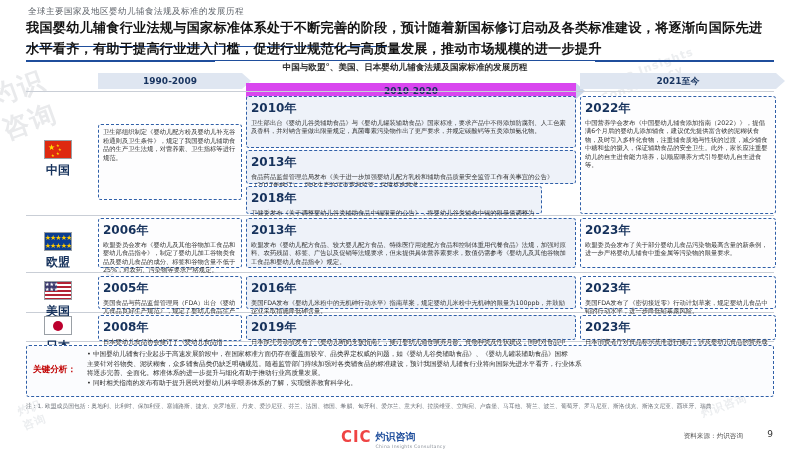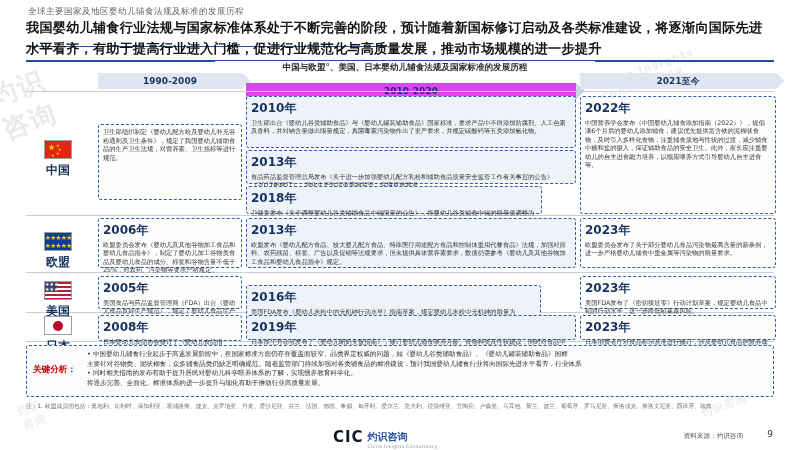--- a/index.html
+++ b/index.html
@@ -71,21 +71,21 @@
   .keybox{position:absolute;left:26px;top:345px;width:748px;height:52px;border:1px dashed #2f5fa8;
           border-radius:3px;background:#fbfcfe;box-sizing:border-box;padding:4px 8px 4px 60px;}
   .keytag{position:absolute;left:6px;top:18px;font-size:8.6px;font-weight:bold;color:#c00000;}
   .keyline{font-size:6.6px;line-height:9.6px;color:#2f2f2f;display:block;}
 
   
   .notes{position:absolute;left:26px;top:402px;width:700px;font-size:5.8px;line-height:8.4px;color:#6b7077;}
 
   
   .logo{position:absolute;left:333px;top:425px;display:flex;align-items:center;gap:4px;}
-  .logo .cic{font-size:15px;font-weight:bold;color:#0f172a;letter-spacing:1px;}
+  .logo .cic{font-size:15px;font-weight:bold;color:#ef4444;letter-spacing:1px;margin-left:8px;}
   .logo .cn{font-size:10px;font-weight:bold;color:#1f4e9c;}
   .logo .en{font-size:4.6px;color:#8a9099;display:block;letter-spacing:.3px;}
   .src{position:absolute;right:56px;top:432px;font-size:6.6px;color:#555;}
   .pageno{position:absolute;right:26px;top:429px;font-size:9px;color:#333;}
 </style>
 </head>
 <body>
 
 <div class="page">
 
@@ -188,21 +188,21 @@
   </div>
   <div class="card" style="left:580px;top:218px;width:196px;height:50px;">
     <span class="yr">2023年</span>
     <span class="tx">欧盟委员会发布了关于部分婴幼儿食品污染物最高含量的新条例，进一步严格婴幼儿辅食中重金属等污染物的限量要求。</span>
   </div>
 
   <div class="card" style="left:98px;top:276px;width:144px;height:33px;">
     <span class="yr">2005年</span>
     <span class="tx">美国食品与药品监督管理局（FDA）出台《婴幼儿食品良好生产规范》，规定了婴幼儿食品生产企业应当遵守的生产质量管理要求，对原料、加工、包装、贮存等提出具体要求。</span>
   </div>
-  <div class="card shade" style="left:246px;top:276px;width:295px;height:33px;margin-top:9px;">
+  <div class="card shade" style="left:246px;top:276px;width:330px;height:33px;">
     <span class="yr">2016年</span>
     <span class="tx">美国FDA发布《婴幼儿米粉中的无机砷行动水平》指南草案，规定婴幼儿米粉中无机砷的限量为100ppb，并鼓励企业采取措施降低砷含量。</span>
   </div>
   <div class="card" style="left:580px;top:276px;width:196px;height:33px;">
     <span class="yr">2023年</span>
     <span class="tx">美国FDA发布了《密切接近零》行动计划草案，规定婴幼儿食品中铅的行动水平，进一步降低铅暴露风险。</span>
   </div>
 
   <div class="card" style="left:98px;top:315px;width:144px;height:26px;">
     <span class="yr">2008年</span>
@@ -214,22 +214,22 @@
   </div>
   <div class="card" style="left:580px;top:315px;width:196px;height:25px;">
     <span class="yr">2023年</span>
     <span class="tx">日本消费者厅对食品标示基准进行修订，涉及婴幼儿食品的营养成分标示要求，进一步完善婴幼儿食品的标签管理。</span>
   </div>
 
   <div class="keybox">
     <span class="keytag">关键分析：</span>
     <span class="keyline">• 中国婴幼儿辅食行业起步于高速发展阶段中，在国家标准方面仍存在覆盖面较窄、品类界定权威的问题，如《婴幼儿谷类辅助食品》、《婴幼儿罐装辅助食品》国标</span>
     <span class="keyline">主要针对谷物类、泥状糊食，众多辅食品类仍缺乏明确规范。随着监管部门持续加强对各类辅食品的标准建设，预计我国婴幼儿辅食行业将向国际先进水平看齐，行业体系</span>
+    <span class="keyline">将逐步完善、全面化。标准体系的进一步提升与细化有助于推动行业高质量发展。</span>
     <span class="keyline">• 同时相关指南的发布有助于提升居民对婴幼儿科学喂养体系的了解，实现惯养教育科学化。</span>
-    <span class="keyline">将逐步完善、全面化。标准体系的进一步提升与细化有助于推动行业高质量发展。</span>
   </div>
 
   <div class="notes">注：1. 欧盟成员国包括：奥地利、比利时、保加利亚、塞浦路斯、捷克、克罗地亚、丹麦、爱沙尼亚、芬兰、法国、德国、希腊、匈牙利、爱尔兰、意大利、拉脱维亚、立陶宛、卢森堡、马耳他、荷兰、波兰、葡萄牙、罗马尼亚、斯洛伐克、斯洛文尼亚、西班牙、瑞典</div>
 
   <div class="logo">
     <span class="cic">CIC</span>
     <span>
       <span class="cn">灼识咨询</span>
       <span class="en">China Insights Consultancy</span>
     </span>

